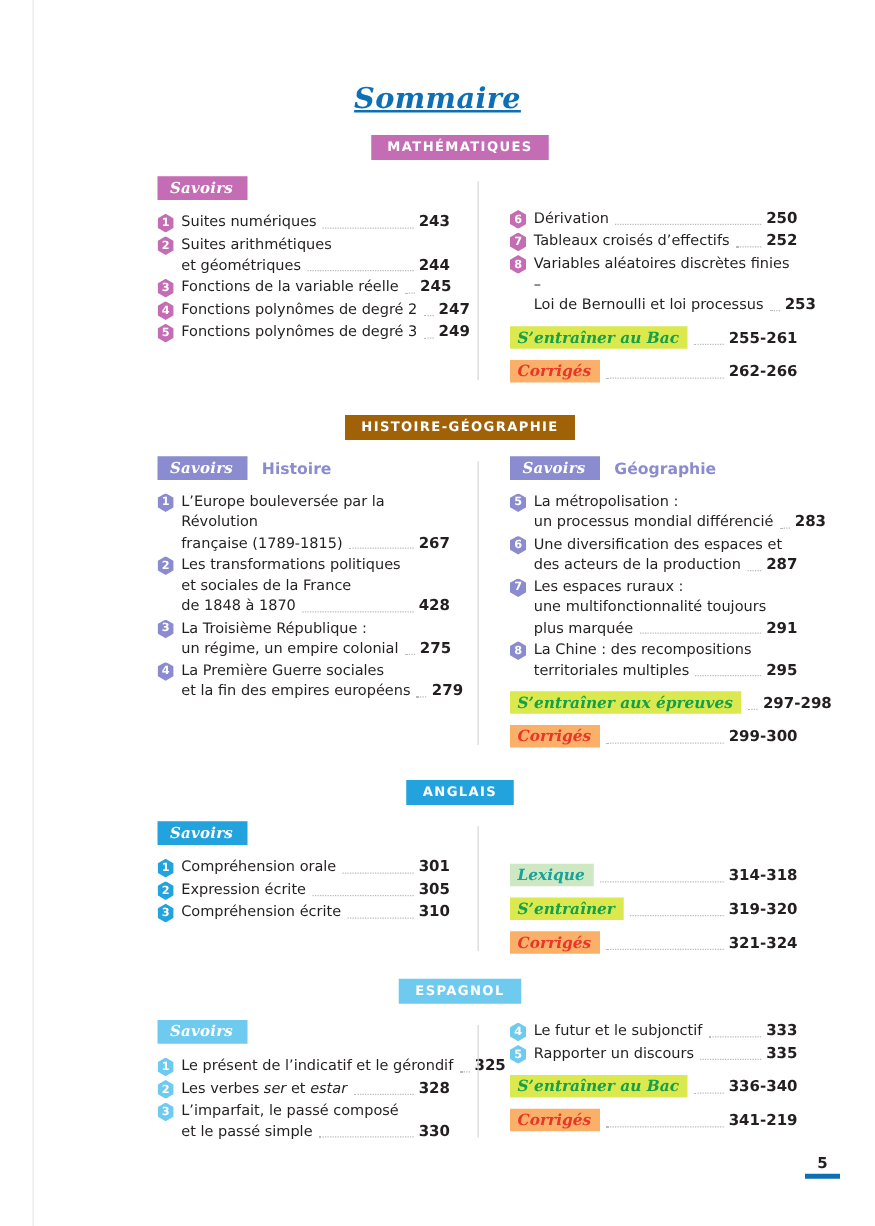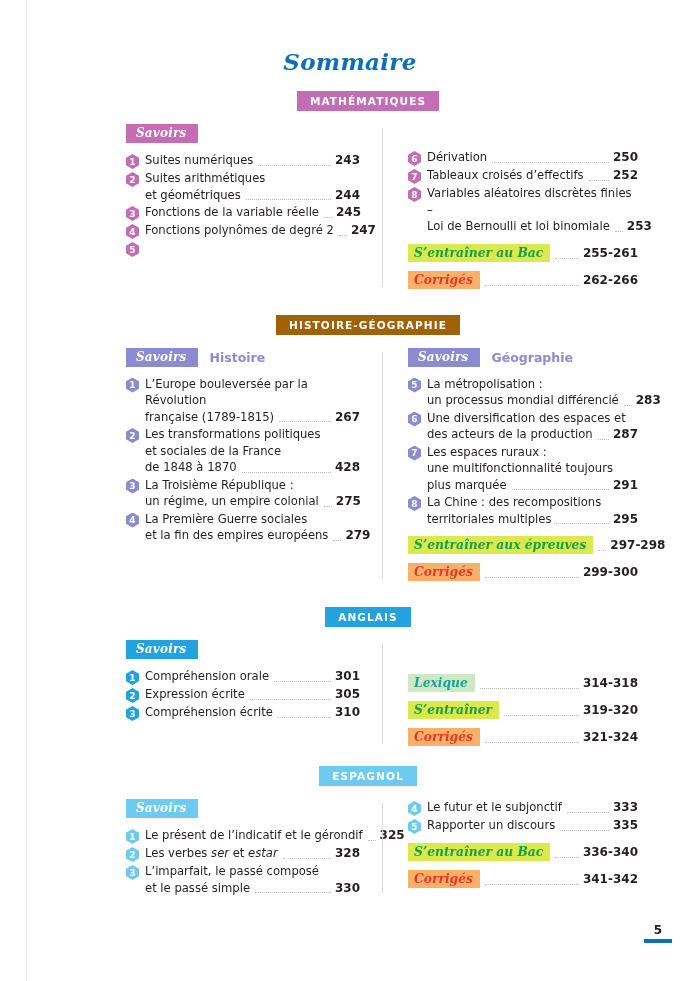--- a/index.html
+++ b/index.html
@@ -5,24 +5,24 @@
   html,body{margin:0;padding:0;}
   body{
     width:700px;height:981px;background:#ffffff;
     font-family:"DejaVu Sans","Liberation Sans",sans-serif;
     color:#231f20;position:relative;overflow:hidden;
   }
   .page{position:absolute;inset:0;}
 
   
   .sommaire{
-    text-align:center;margin-top:48px;
+    text-align:center;margin-top:65px;
     font-family:"DejaVu Serif","Liberation Serif",serif;
     font-style:italic;font-weight:bold;font-size:23px;
-    color:#0f6fb5;letter-spacing:.3px;
+    color:#0f6fb5;letter-spacing:.3px;text-decoration:underline;
   }
 
   
   .pill-row{display:flex;justify-content:center;}
   .pill{
     display:inline-block;color:#fff;font-size:10.5px;font-weight:bold;
     letter-spacing:1.1px;padding:4px 13px 4px 13px;
   }
 
   
@@ -135,20 +135,27 @@
               <span class="etext">
                 <span class="line">
                   <span class="lbl">Fonctions polynômes de degré 2</span>
                   <span class="leader"></span>
                   <span class="pg">247</span>
                 </span>
               </span>
             </div>
             <div class="entry">
               <span class="badge" style="background: rgb(196, 108, 180);">5</span>
+              <span class="etext">
+                <span class="line">
+                  <span class="lbl">Fonctions polynômes de degré 3</span>
+                  <span class="leader"></span>
+                  <span class="pg">249</span>
+                </span>
+              </span>
             </div>
           </div>
           <div class="col right">
             <div class="divider"></div>
             <div style="height: 25px;"></div>
             <div class="entry">
               <span class="badge" style="background: rgb(196, 108, 180);">6</span>
               <span class="etext">
                 <span class="line">
                   <span class="lbl">Dérivation</span>
@@ -165,21 +172,21 @@
                   <span class="leader"></span>
                   <span class="pg">252</span>
                 </span>
               </span>
             </div>
             <div class="entry">
               <span class="badge" style="background: rgb(196, 108, 180);">8</span>
               <span class="etext">
                 <div class="plain">Variables aléatoires discrètes finies –</div>
                 <span class="line">
-                  <span class="lbl">Loi de Bernoulli et loi binomiale</span>
+                  <span class="lbl">Loi de Bernoulli et loi processus</span>
                   <span class="leader"></span>
                   <span class="pg">253</span>
                 </span>
               </span>
             </div>
             <div class="special">
               <span class="hl train">S’entraîner au Bac</span>
               <span class="leader"></span>
               <span class="pg">255-261</span>
             </div>
@@ -437,21 +444,21 @@
               </span>
             </div>
             <div class="special">
               <span class="hl train">S’entraîner au Bac</span>
               <span class="leader"></span>
               <span class="pg">336-340</span>
             </div>
             <div class="special">
               <span class="hl corr">Corrigés</span>
               <span class="leader"></span>
-              <span class="pg">341-342</span>
+              <span class="pg">341-219</span>
             </div>
           </div>
         </div>
       </div>
     </div>
 
   <div class="folio">
     <div class="num">5</div>
     <div class="bar"></div>
   </div>

